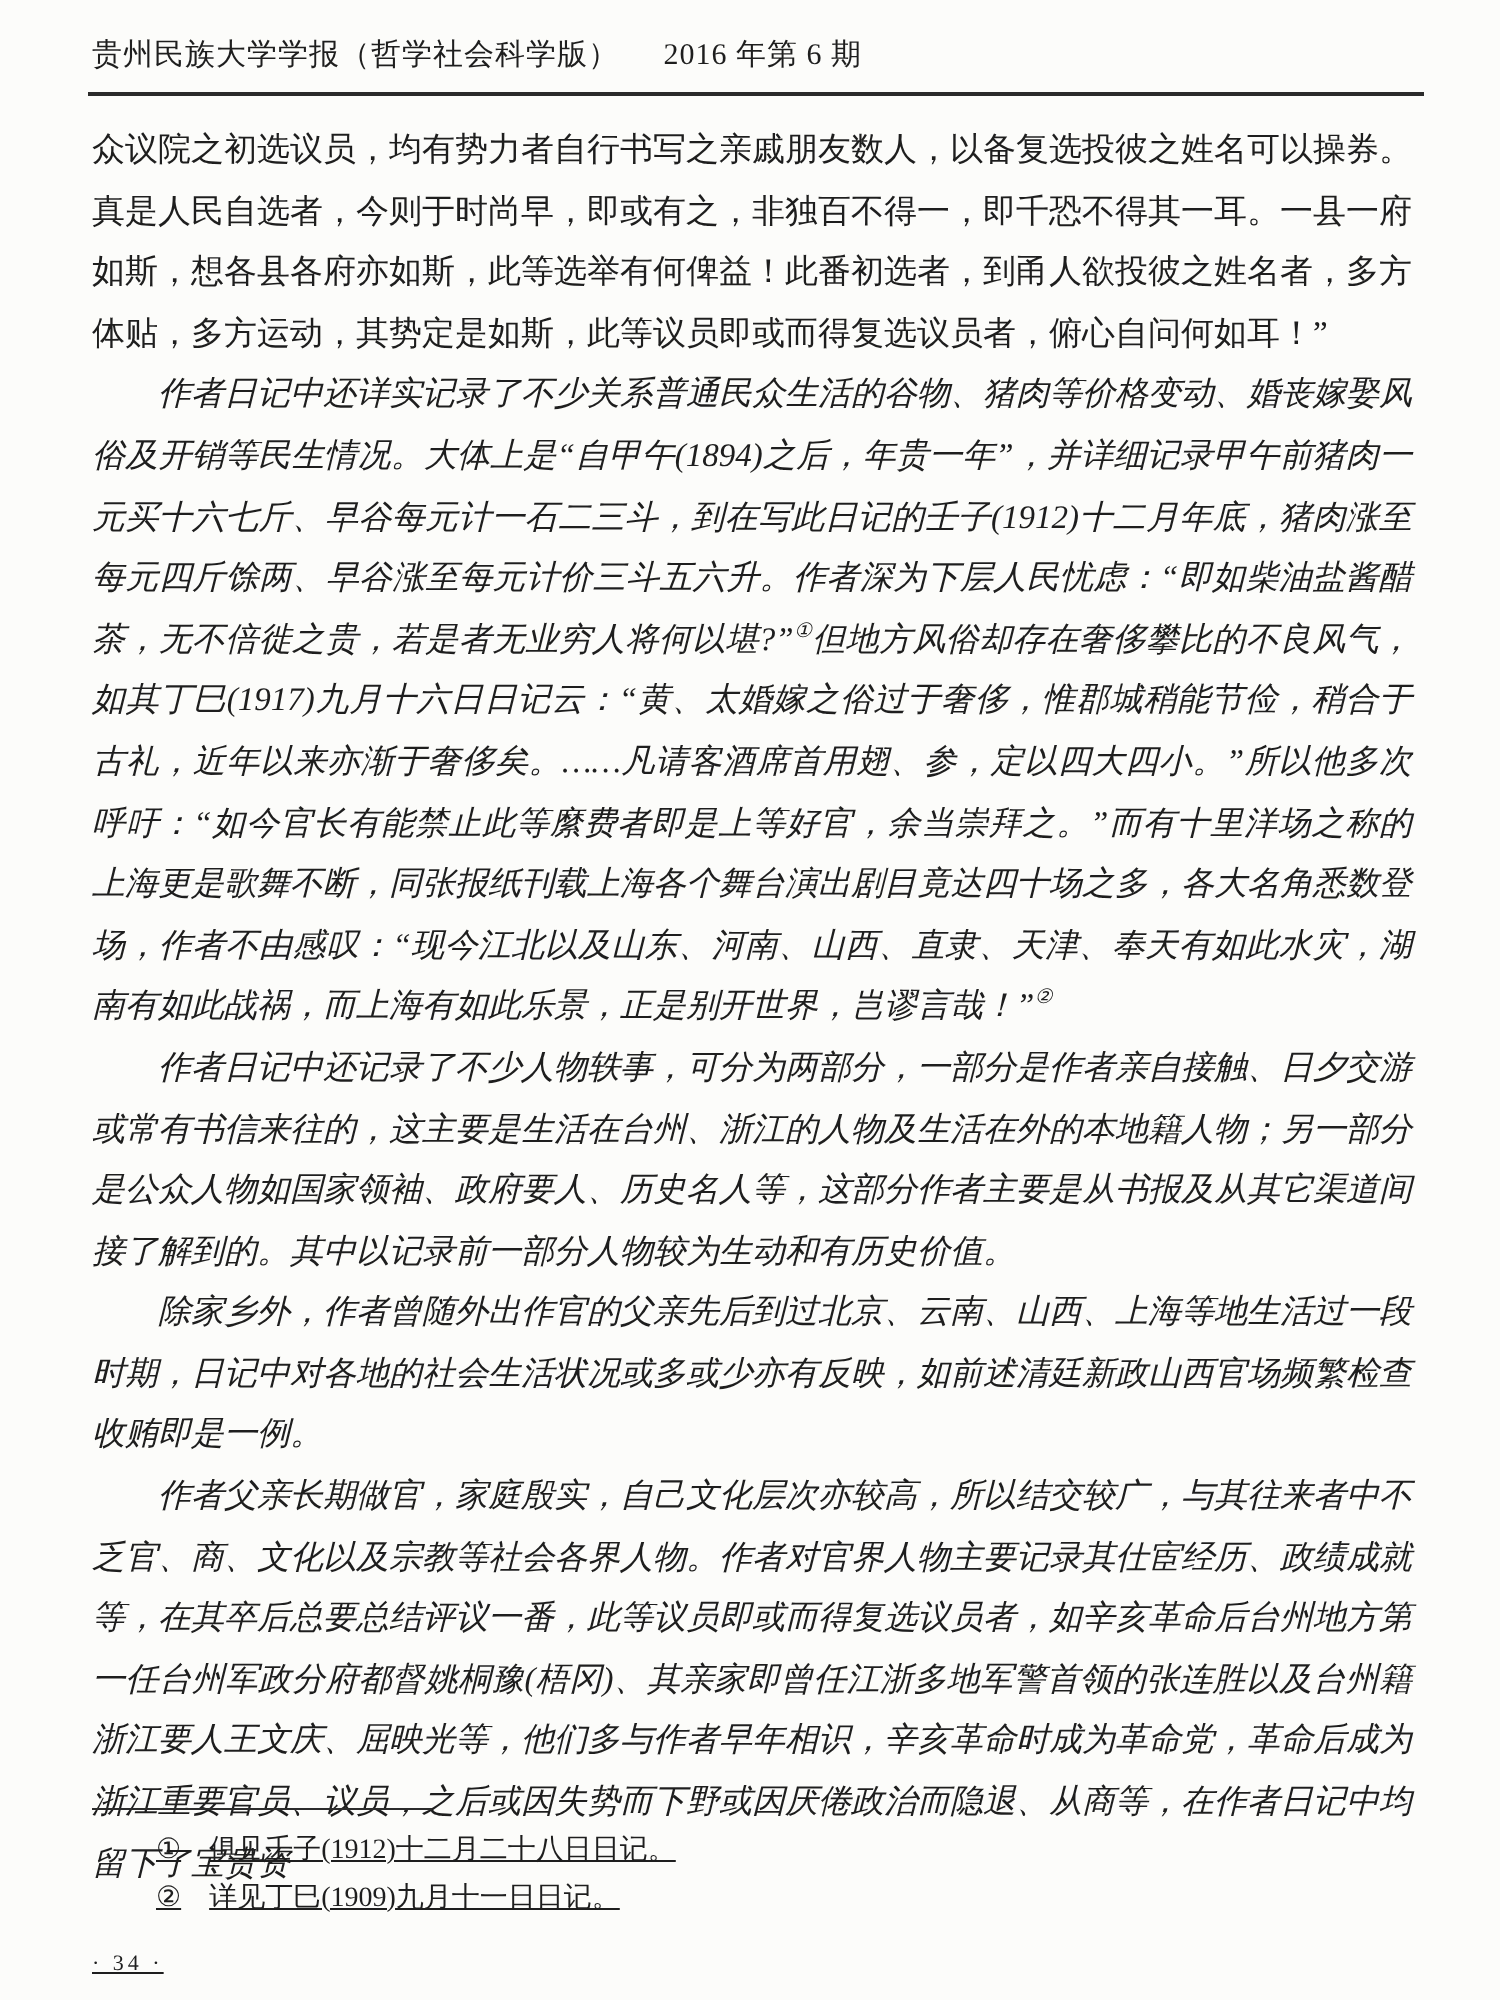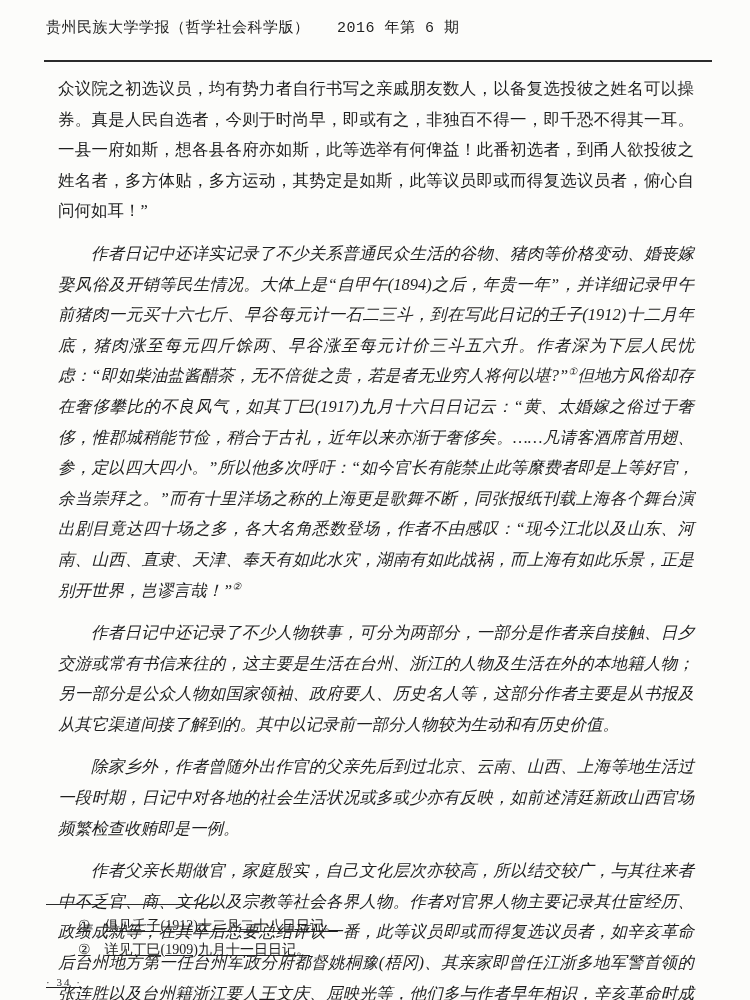--- a/index.html
+++ b/index.html
@@ -11,39 +11,38 @@
     background:#fcfcfa;
     color:#1e1e1e;
     font-family:"Liberation Serif","DejaVu Serif",serif;
     box-sizing:border-box;
     padding:16px 44px 0 46px;
     overflow:hidden;
   }
   .running-head {
     font-size:15px;
     letter-spacing:0.5px;
-    padding:2px 0 23px 0;
+    padding:2px 0 9px 0;
     white-space:nowrap;
-    font-family:Liberation Mono, monospace;
   }
   .running-head .issue { margin-left:18px; }
   .head-rule {
     border:none;
     border-top:2px solid #2b2b2b;
     margin:0 0 0 -2px;
     width:668px;
   }
   .article {
     margin-top:12px;
     font-size:16.5px;
     line-height:30.6px;
     text-align:justify;
     text-justify:inter-ideograph;
   }
-  .para { margin:12px; }
+  .para { margin:0; }
   .para.indent { text-indent:2em;font-style:italic; }
   .para sup {
     font-size:10px;
     line-height:0;
     vertical-align:super;
   }
   .footnote-area {
     position:absolute;
     left:46px; right:44px;
     bottom:12px;

